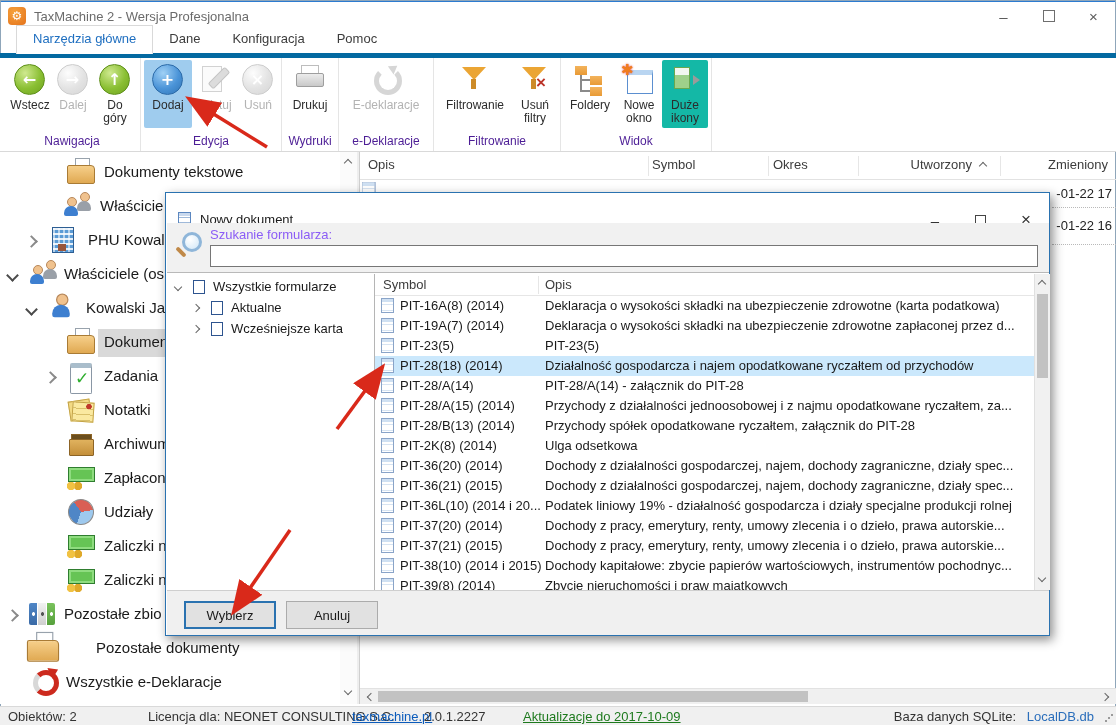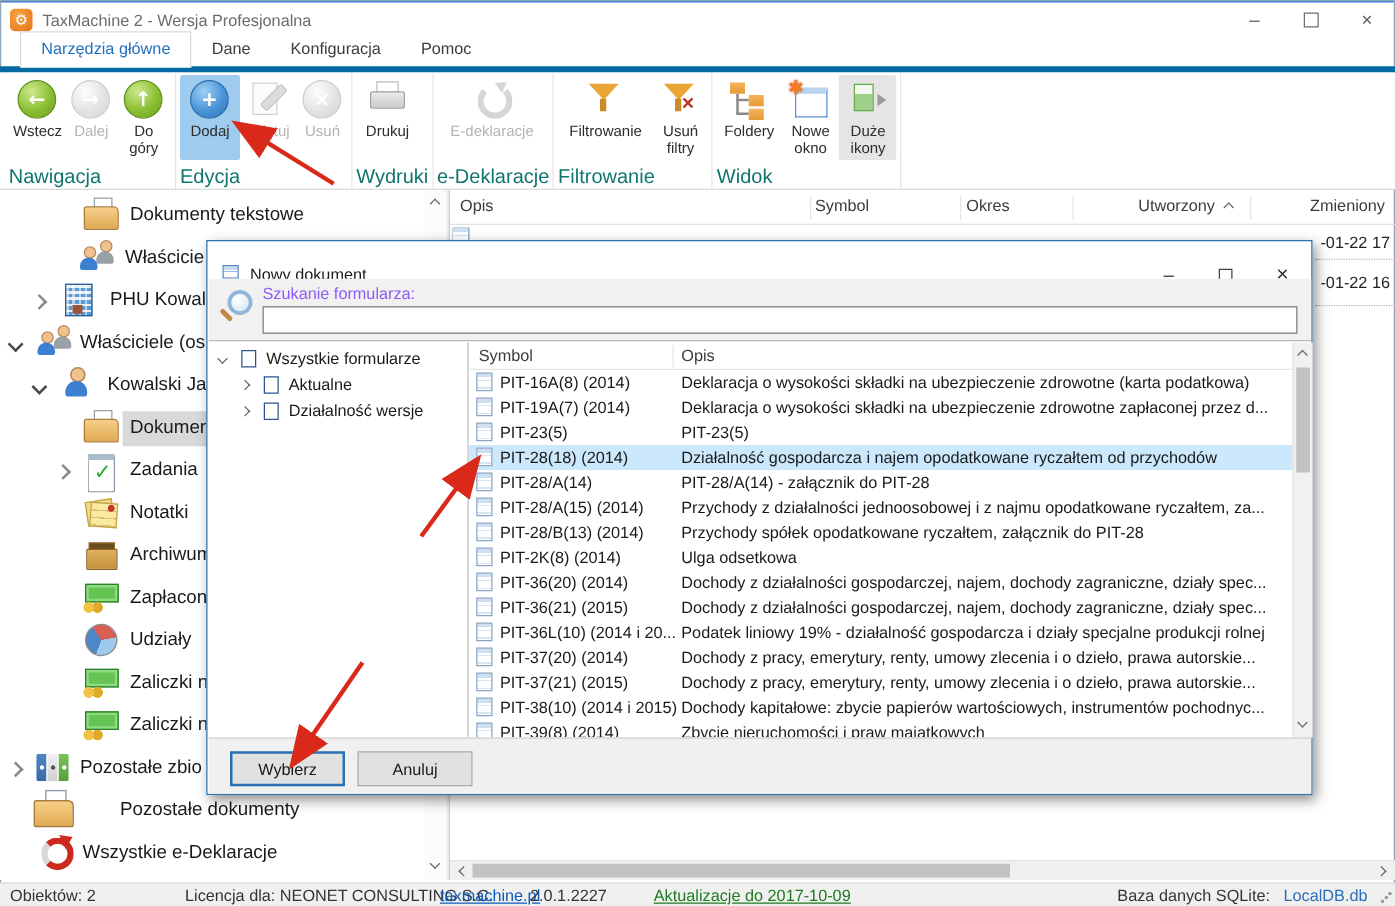--- a/index.html
+++ b/index.html
@@ -19,24 +19,24 @@
 
   
   .tabs{left:0;top:30px;width:1116px;height:28px;border-bottom:5px solid #0369a1;box-sizing:border-box;display:flex;align-items:flex-end;padding-left:16px;}
   .tab{padding:0 16px;line-height:26px;height:27px;color:#3c3c3c;position:relative;}
   .tab.active{background:#fff;border:1px solid #d9d9d9;border-bottom:1px solid #fff;margin-bottom:-1px;color:#1f6fc0;}
 
   
   .ribbon{left:0;top:58px;width:1116px;height:94px;background:#fff;border-bottom:1px solid #d9d9d9;box-sizing:border-box;display:flex;padding-left:4px;}
   .rgrp{display:flex;flex-direction:column;border-right:1px solid #e5e5e5;padding:2px 3px 0;}
   .rbtns{display:flex;flex:1;align-items:flex-start;}
-  .rglab{height:17px;font-size:16px;color:#0f766e;line-height:15px;}
+  .rglab{height:17px;text-align:center;font-size:12px;color:#4c1d95;line-height:15px;}
   .rbtn{display:flex;flex-direction:column;align-items:center;padding:4px 2px 0;height:68px;box-sizing:border-box;border-radius:2px;}
   .rbtn.hl{background:#9fccee;}
-  .rbtn.hl2{background:#e5e5e5;align-items:center;}
+  .rbtn.hl2{background:#14b8a6;align-items:center;}
   .rlab{font-size:12px;line-height:13px;text-align:center;color:#2c2c2c;}
   .rbtn.dis .rlab{color:#b3b3b3;}
   .ti{width:34px;height:32px;position:relative;margin-bottom:3px;flex:none;}
   .crc{position:absolute;left:1px;top:0;width:29px;height:29px;border-radius:50%;display:flex;align-items:center;justify-content:center;
        color:#fff;font-weight:bold;font-size:16px;font-family:"DejaVu Sans",sans-serif;}
   .crc.g{background:radial-gradient(circle at 35% 28%,#cfe98f,#8abf33 55%,#6da21e);border:1px solid #5f901a;}
   .crc.b{background:radial-gradient(circle at 35% 28%,#9fd0f5,#4b94d8 55%,#2f74b5);border:1px solid #2b6aa8;}
   .crc.gr{background:radial-gradient(circle at 35% 28%,#fdfdfd,#e3e3e3 55%,#d5d5d5);border:1px solid #cdcdcd;}
   .iedit::before{content:"";position:absolute;left:4px;top:2px;width:18px;height:24px;background:#fbfbfb;border:1px solid #d2d2d2;}
   .iedit::after{content:"";position:absolute;left:17px;top:2px;width:6px;height:22px;background:#dcdcdc;border:1px solid #c4c4c4;border-radius:2px;transform:rotate(45deg);}
@@ -456,21 +456,21 @@
         <span class="tlab" style="left:46px">Wszystkie formularze</span>
       </div>
       <div class="titem" style="top:24px">
         <i class="cv r s tcv" style="left:26px"></i>
         <i class="itree" style="left:44px"></i>
         <span class="tlab" style="left:64px">Aktualne</span>
       </div>
       <div class="titem" style="top:45px">
         <i class="cv r s tcv" style="left:26px"></i>
         <i class="itree" style="left:44px"></i>
-        <span class="tlab" style="left:64px">Działalność wersje</span>
+        <span class="tlab" style="left:64px">Wcześniejsze karta</span>
       </div>
     </div>
     <div class="ab dvline"></div>
 
     <div class="ab dlist">
       <span class="dlh" style="left:8px">Symbol</span>
       <span class="dlh" style="left:170px">Opis</span>
       <i class="dlhv" style="left:163px"></i>
       <i class="dlhsep"></i>
 

